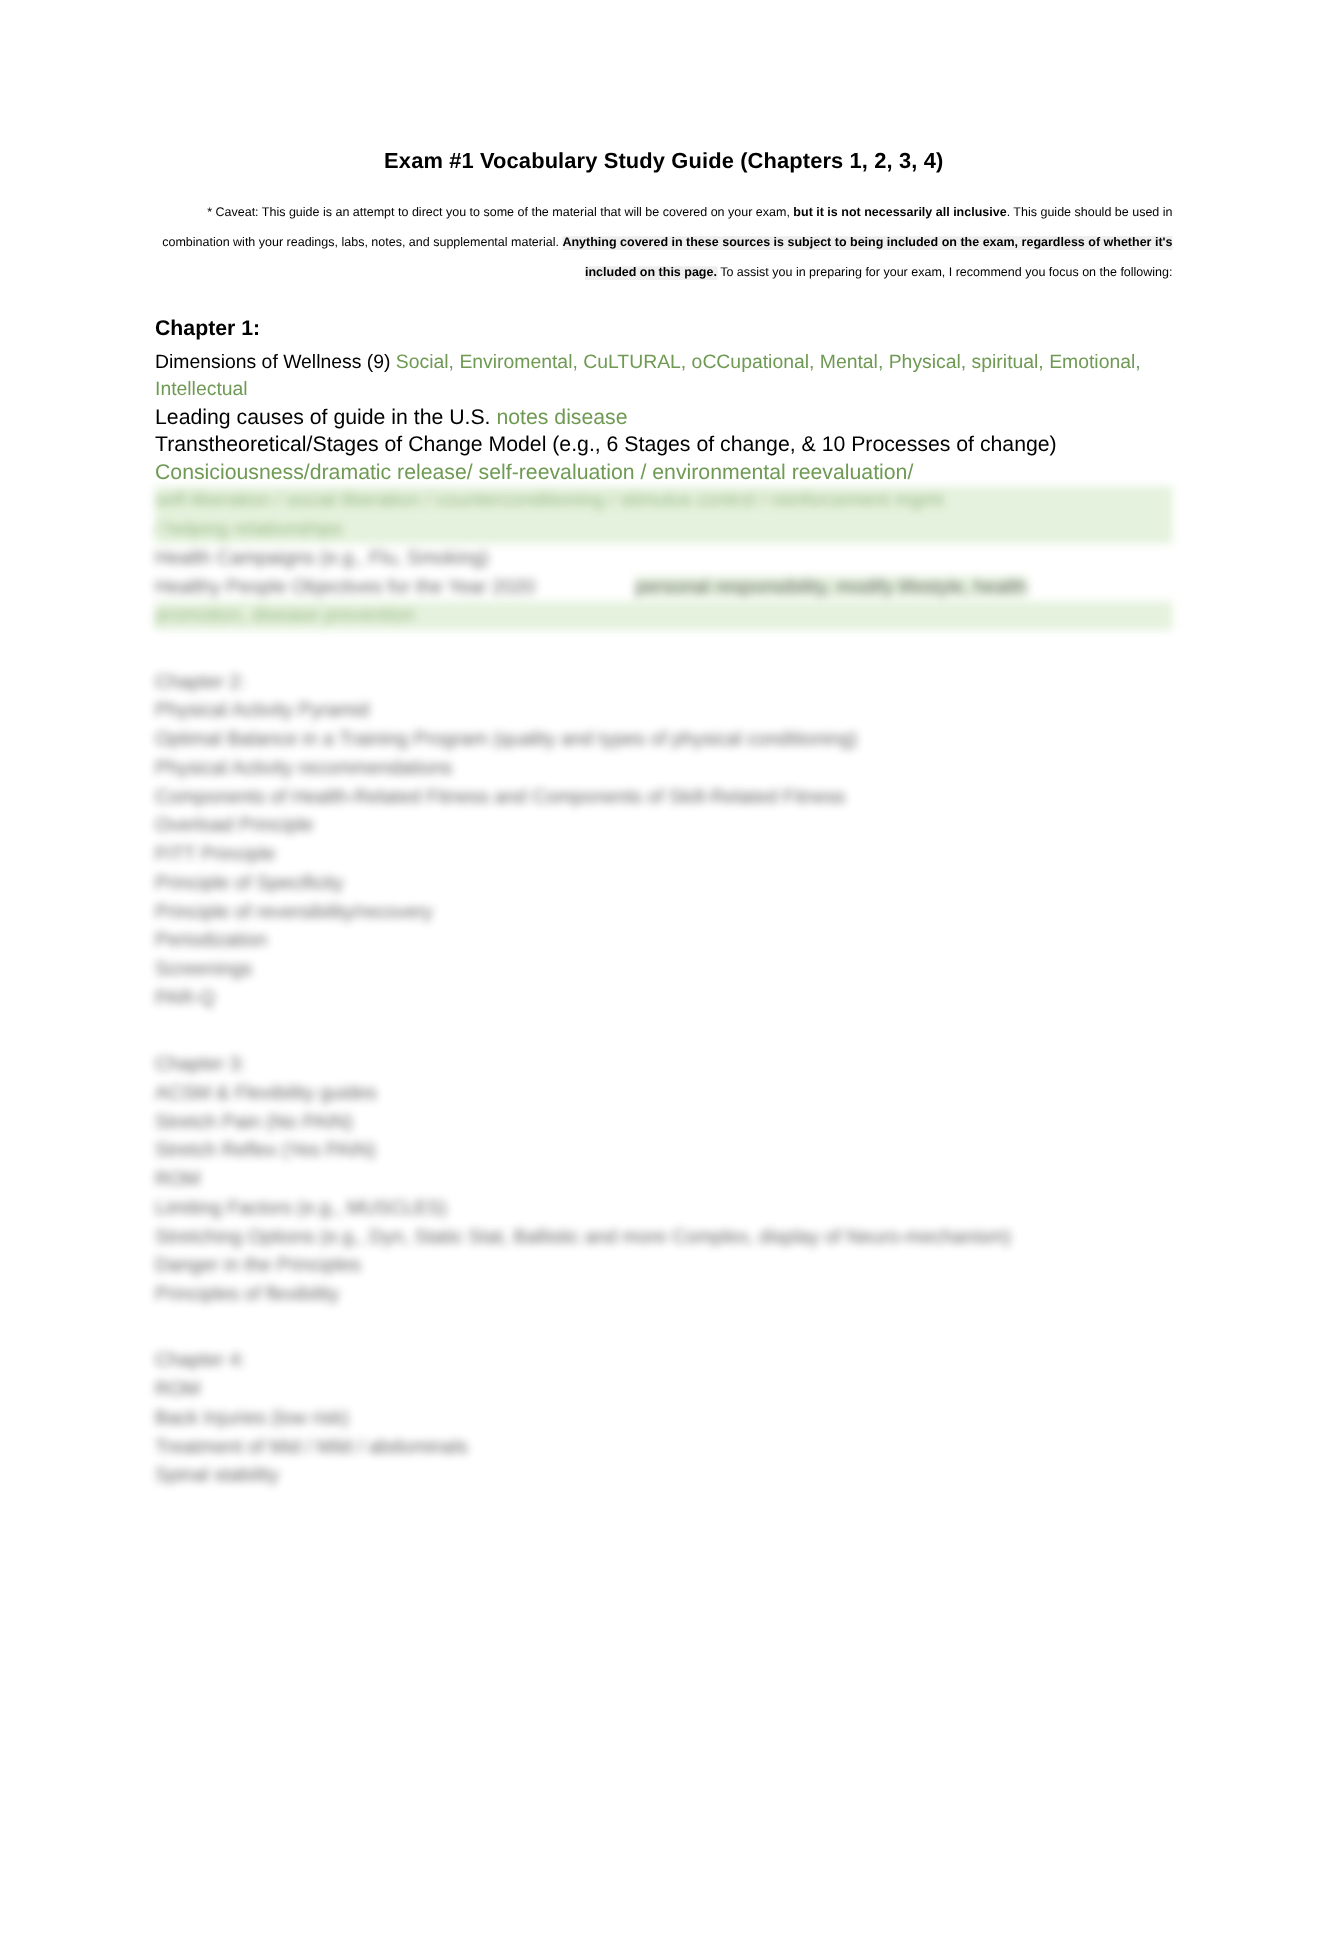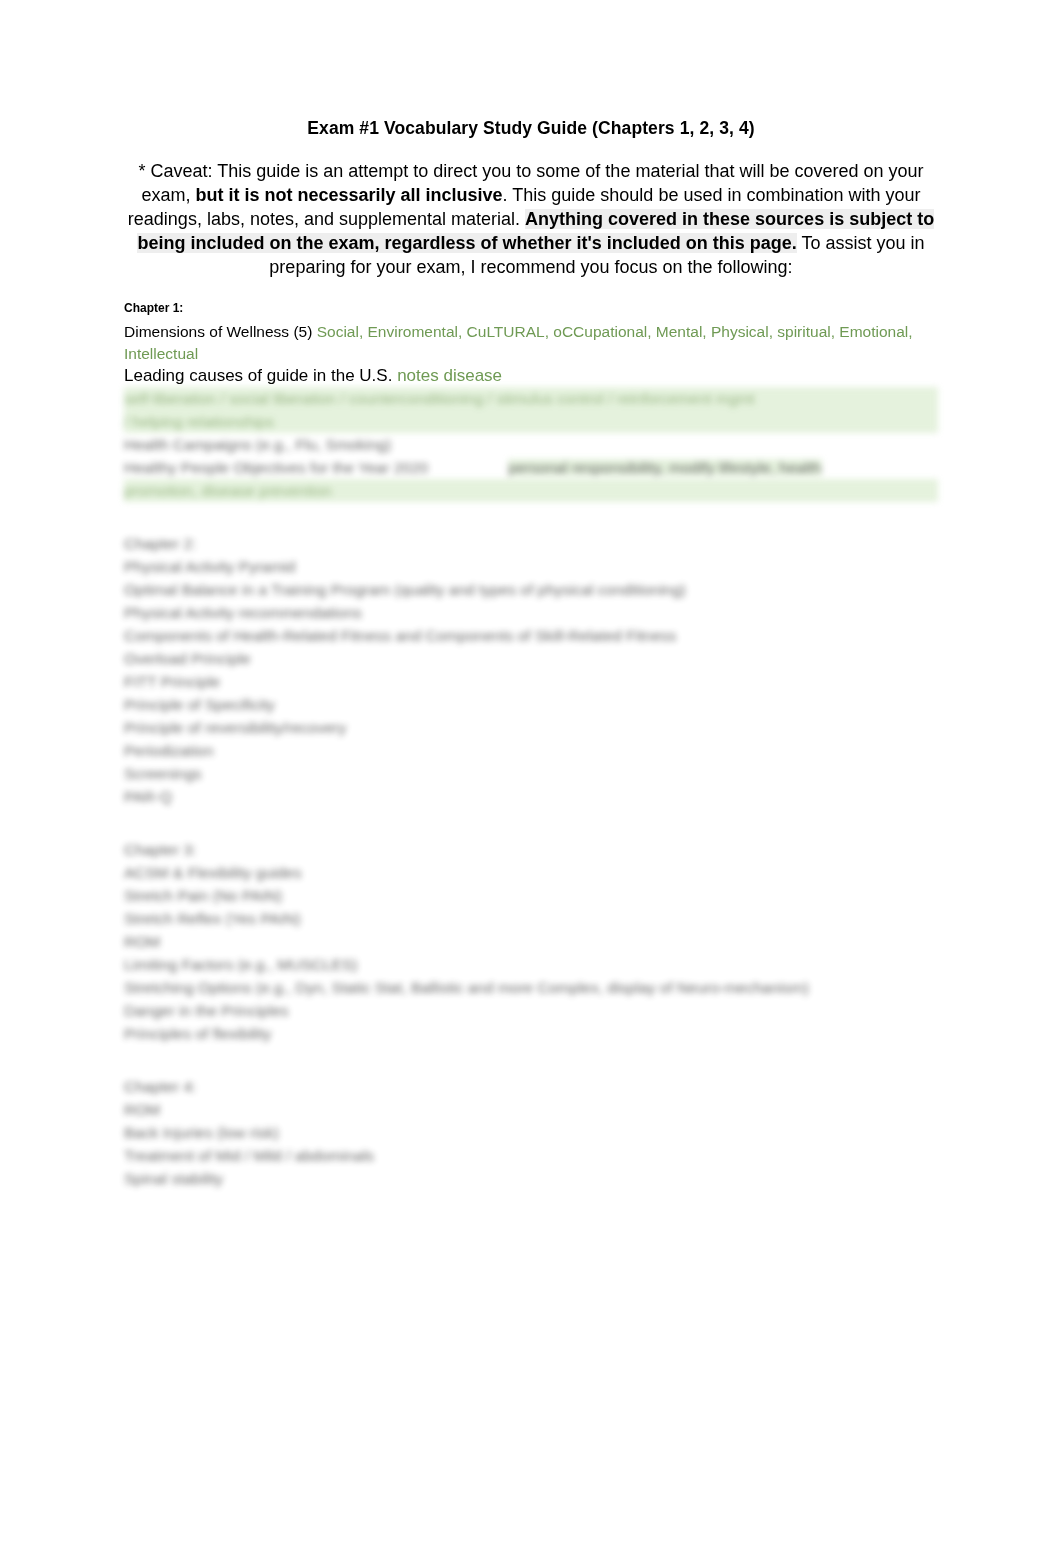--- a/index.html
+++ b/index.html
@@ -30,28 +30,28 @@
   }
   h1.doc-title {
     font-size: 17.5px;
     font-weight: bold;
     text-align: center;
     margin: 0 0 20px 0;
     letter-spacing: 0.1px;
     font-family: "Liberation Sans", sans-serif;
   }
   .caveat {
-    font-size: 18px;
+    font-size: 10px;
     line-height: 24px;
     margin: 0 0 22px 0;
-    text-align: center;
+    text-align: right;
   }
   .caveat b { font-weight: bold; }
   .chapter-head {
-    font-size: 12px;
+    font-size: 17px;
     font-weight: bold;
     margin: 16px 0 6px 0;
   }
   .line {
     font-size: 17px;
     line-height: 22px;
     margin: 0;
   }
   .line.small {
     font-size: 15.5px;
@@ -87,24 +87,25 @@
 <div class="page">
   <div class="content">
 
     <h1 class="doc-title">Exam #1 Vocabulary Study Guide (Chapters 1, 2, 3, 4)</h1>
 
     <p class="caveat"><span>* Caveat:  This guide is an attempt to direct you to some of the material that will be covered on your exam, </span><b>but it is not necessarily all inclusive</b><span>.  This guide should be used in combination with your readings, labs, notes, and supplemental material.  </span><b class="hl-gray">Anything covered in these sources is subject to being included on the exam, regardless of whether it's included on this page.</b><span>  To assist you in preparing for your exam, I recommend you focus on the following:</span></p>
 
     <p class="chapter-head">Chapter 1:</p>
 
 
-    <p class="line small"><span>Dimensions of Wellness (5) </span><span class="ans">Social, Enviromental, CuLTURAL, oCCupational, Mental, Physical, spiritual, Emotional, Intellectual</span></p>
+    <p class="line small"><span>Dimensions of Wellness (9) </span><span class="ans">Social, Enviromental, CuLTURAL, oCCupational, Mental, Physical, spiritual, Emotional, Intellectual</span></p>
 
     <p class="line"><span>Leading causes of guide in the U.S. </span><span class="ans">notes disease</span></p>
 
+    <p class="line"><span>Transtheoretical/Stages of Change Model (e.g., 6 Stages of change, &amp; 10 Processes of change) </span><span class="ans">Consiciousness/dramatic release/ self-reevaluation / environmental reevaluation/</span></p>
 
     <div class="blurred blurgroup">
 
       <p class="green blurred-green-bg">self-liberation / social liberation / counterconditioning / stimulus control / reinforcement mgmt</p>
       <p class="green blurred-green-bg">/ helping relationships</p>
       <p>Health Campaigns (e.g., Flu, Smoking)</p>
       <p><span>Healthy People Objectives for the Year 2020</span><span style="display:inline-block;width:80px"></span><span class="green blurred-green-bg">personal responsibility, modify lifestyle, health</span></p>
       <p class="green blurred-green-bg">promotion, disease prevention</p>
 
       <div class="spacer-lg"></div>

